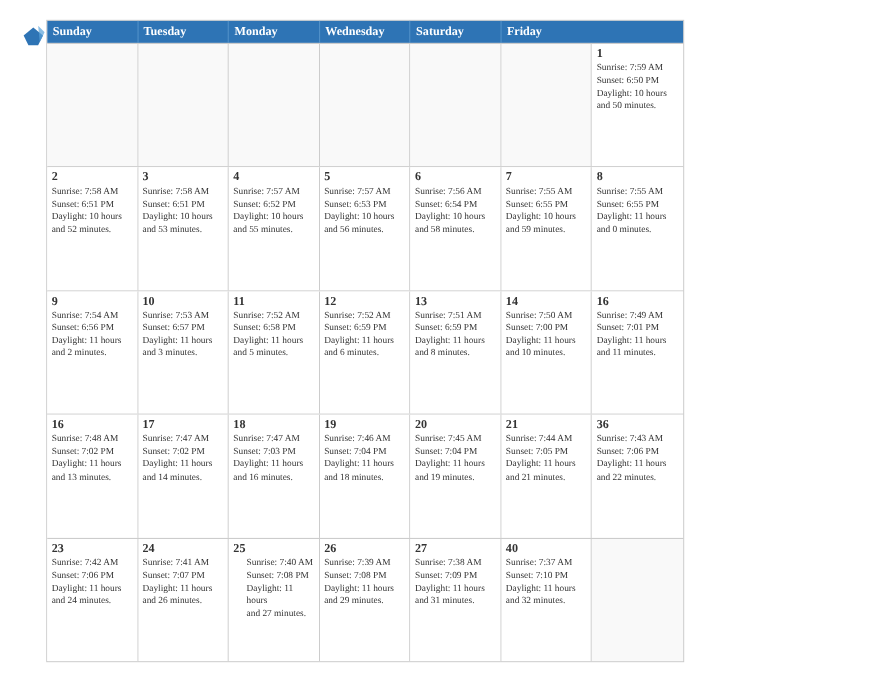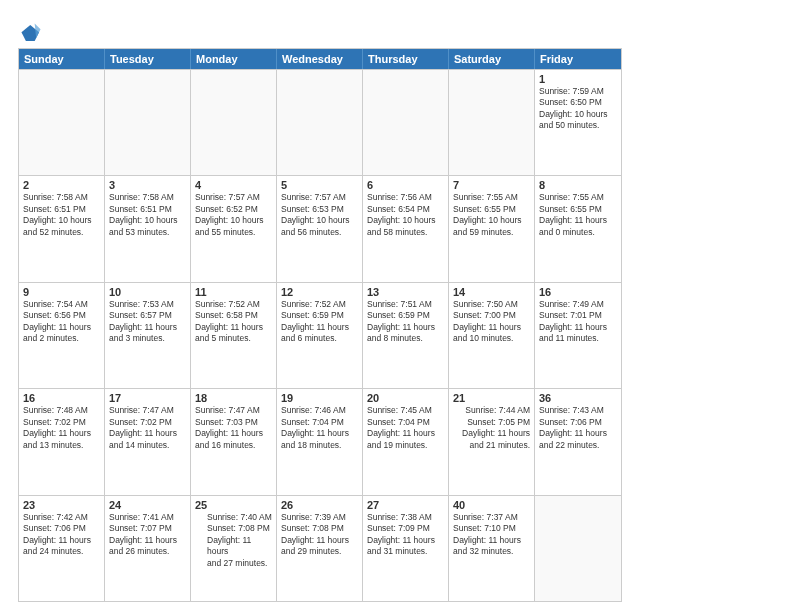--- a/index.html
+++ b/index.html
@@ -8,21 +8,22 @@
       background: #fff;
       width: 792px;
       height: 612px;
       overflow: hidden;
     }
     .page {
       width: 640px;
       height: 612px;
       padding: 18px 18px 10px 18px;
       display: flex;
-      flex-direction: column;
+      flex-direction: row;
+      font-family: Liberation Serif, serif;
     }
     .header {
       display: flex;
       justify-content: space-between;
       align-items: flex-start;
       margin-bottom: 8px;
     }
     .logo {
       display: flex;
       align-items: center;
@@ -124,21 +125,20 @@
       <div class="calendar-subtitle"></div>
     </div>
   </div>
 
   <div class="calendar">
     <div class="cal-header">
     <div class="cal-header-cell">Sunday</div>
         <div class="cal-header-cell">Tuesday</div>
         <div class="cal-header-cell">Monday</div>
         <div class="cal-header-cell">Wednesday</div>
-        <div class="cal-header-cell">Thursday</div>
         <div class="cal-header-cell">Saturday</div>
         <div class="cal-header-cell">Friday</div>
       </div>
     <div class="cal-body">
     <div class="cal-row">
           <div class="cal-cell empty"></div>
           <div class="cal-cell empty"></div>
           <div class="cal-cell empty"></div>
           <div class="cal-cell empty"></div>
           <div class="cal-cell empty"></div>
@@ -284,21 +284,21 @@
           </div>
           <div class="cal-cell">
             <div class="day-num">20</div>
             <div class="day-info" style="white-space: pre-line;">Sunrise: 7:45 AM
 Sunset: 7:04 PM
 Daylight: 11 hours
 and 19 minutes.</div>
           </div>
           <div class="cal-cell">
             <div class="day-num">21</div>
-            <div class="day-info" style="white-space: pre-line; text-align: right;">Sunrise: 7:44 AM
+            <div class="day-info" style="white-space: pre-line;">Sunrise: 7:44 AM
 Sunset: 7:05 PM
 Daylight: 11 hours
 and 21 minutes.</div>
           </div>
           <div class="cal-cell">
             <div class="day-num">36</div>
             <div class="day-info" style="white-space: pre-line;">Sunrise: 7:43 AM
 Sunset: 7:06 PM
 Daylight: 11 hours
 and 22 minutes.</div>

